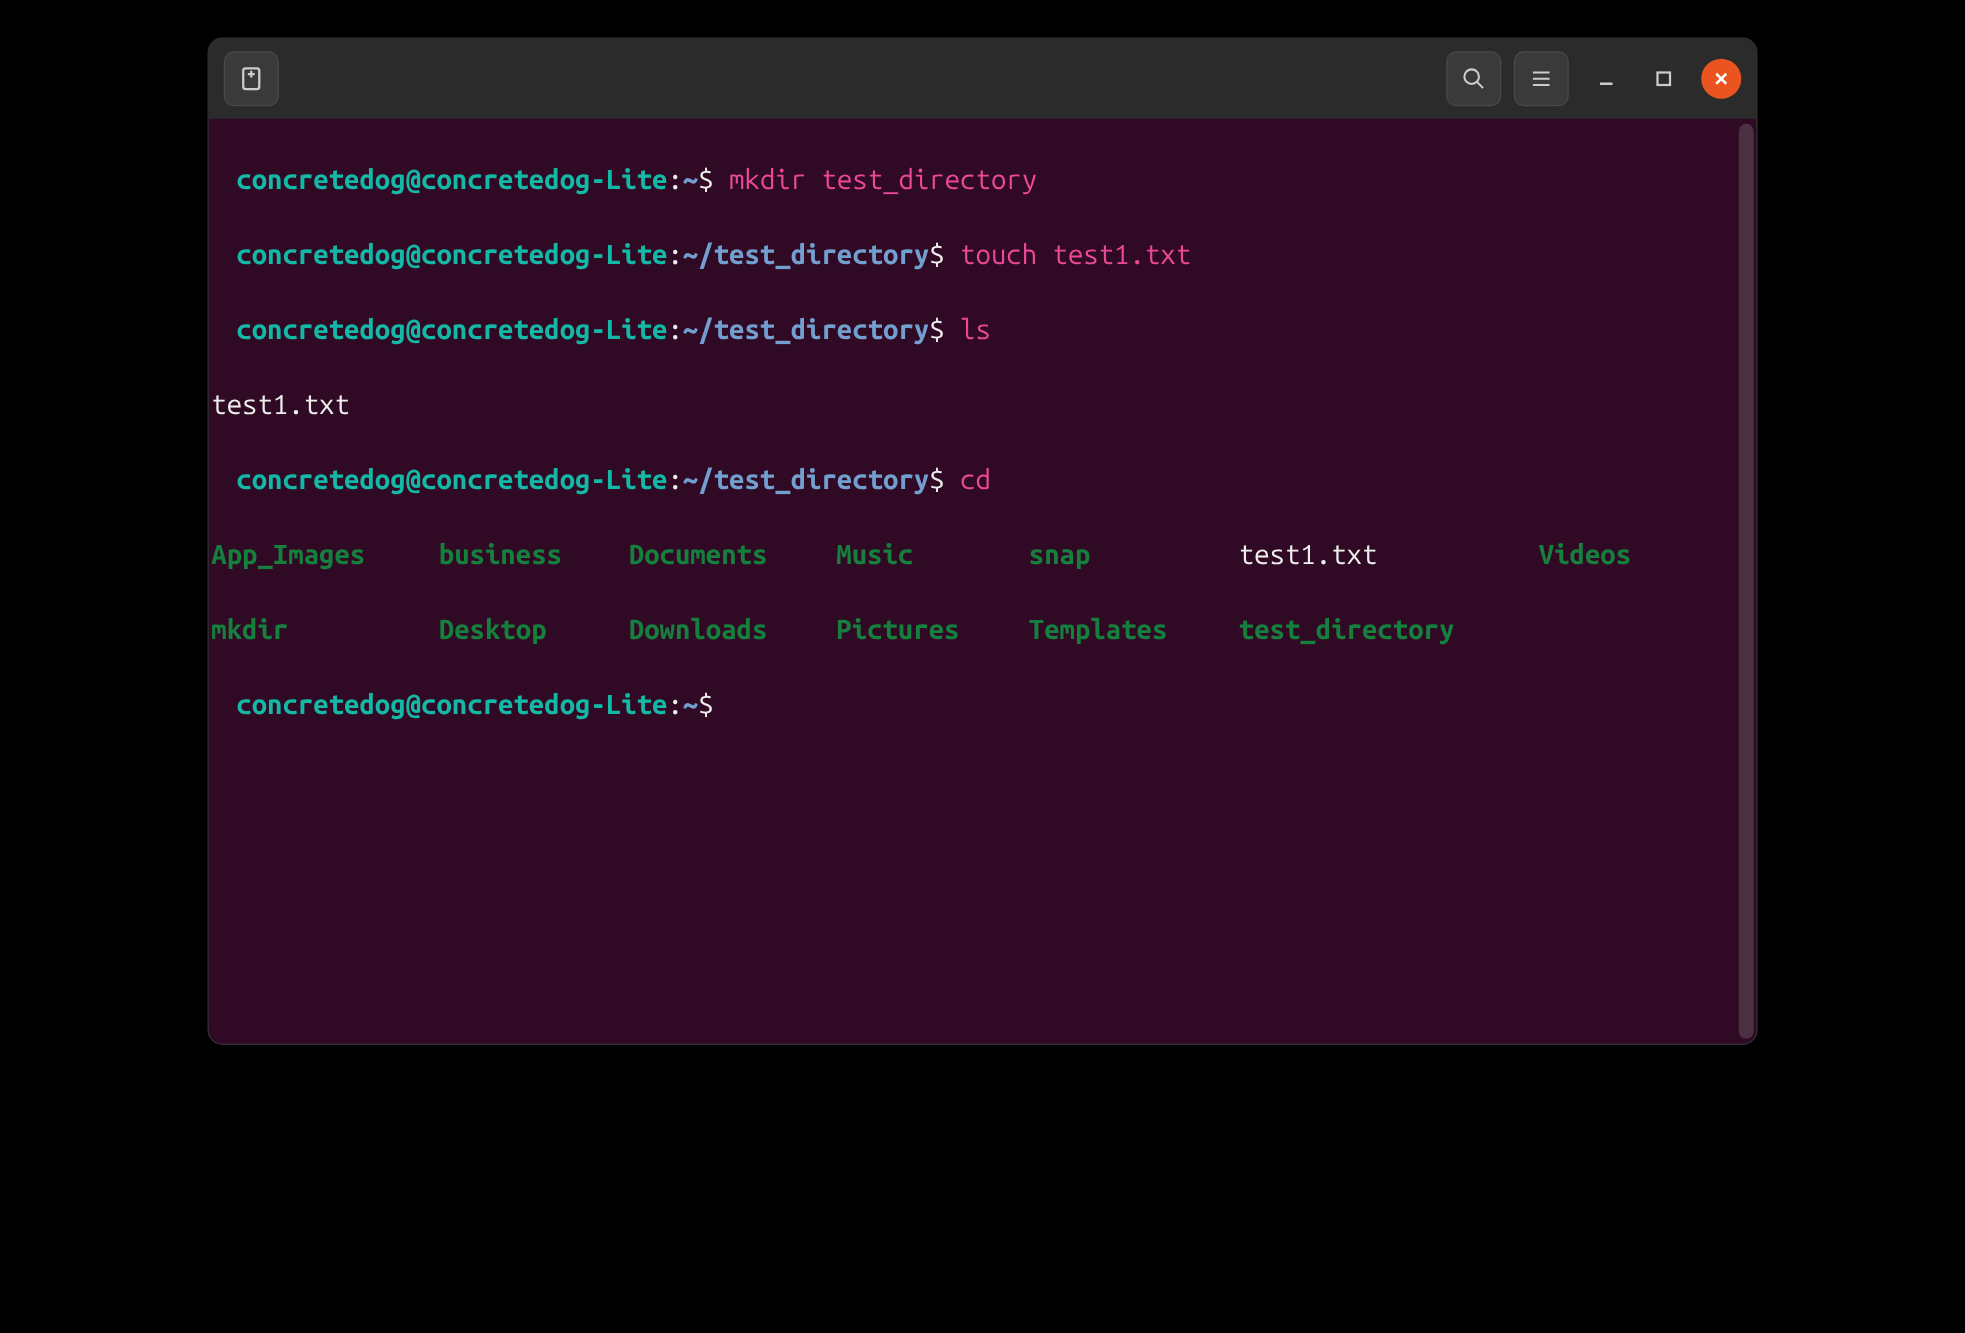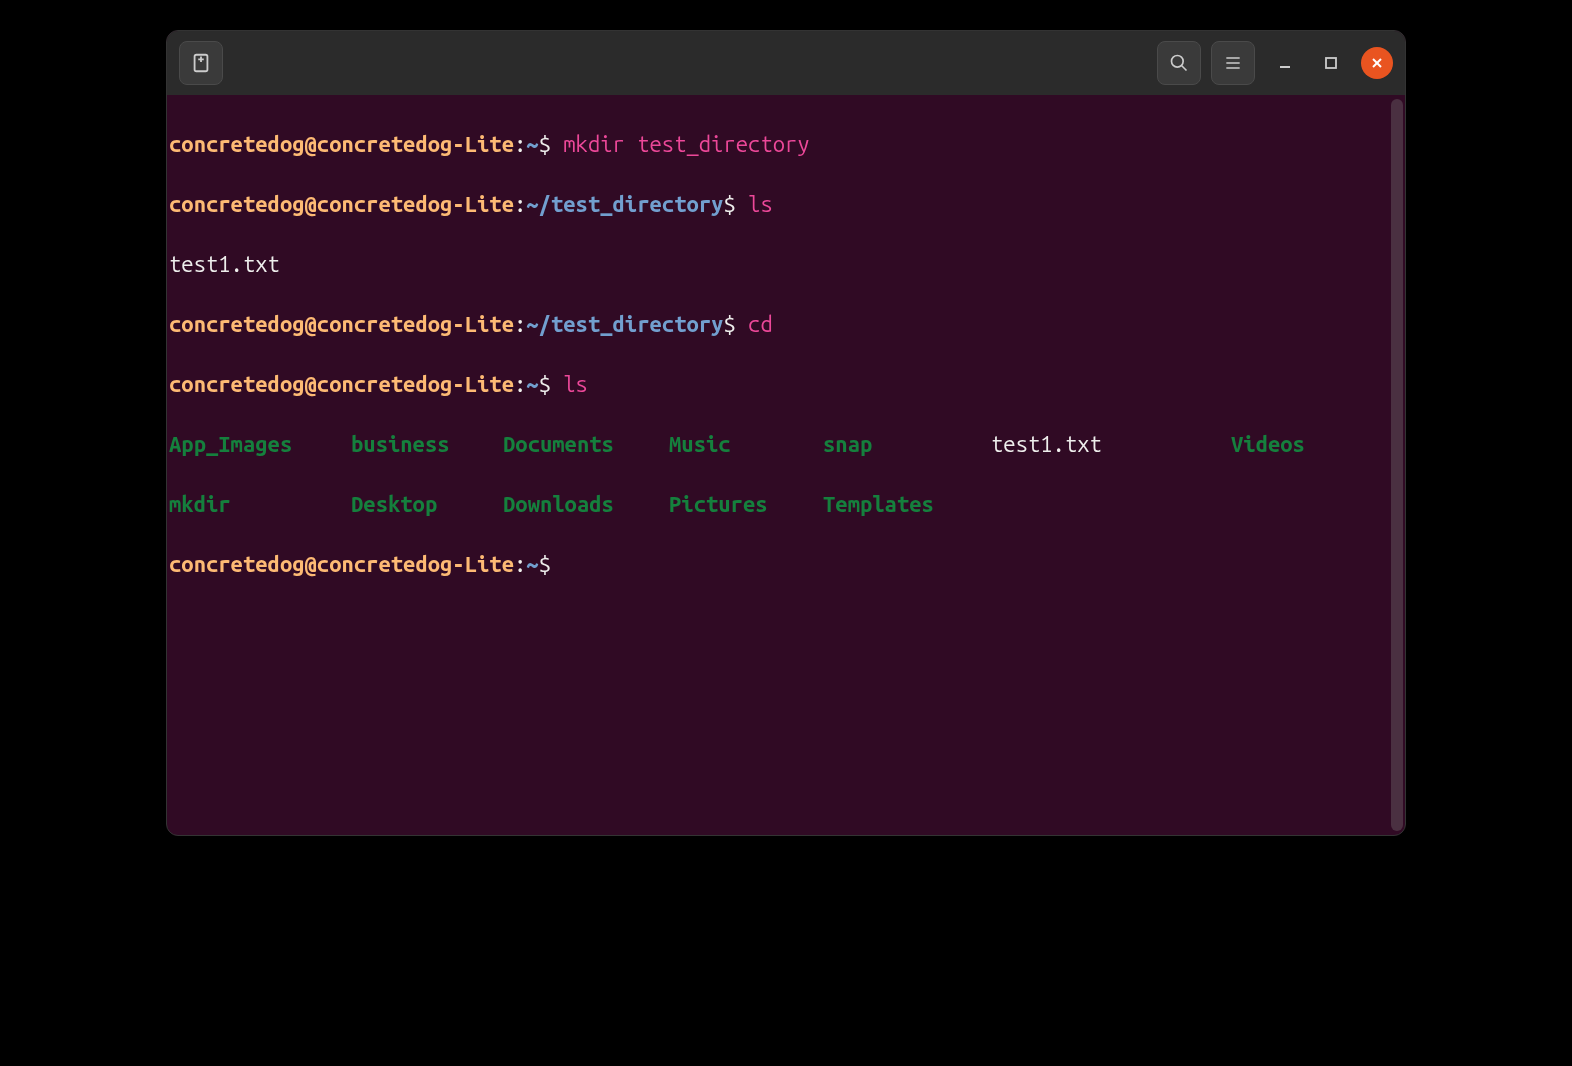--- a/index.html
+++ b/index.html
@@ -108,21 +108,21 @@
     }
     .scrollbar {
       width: 12px;
       background: #4a3041;
       border-radius: 6px;
       position: absolute;
       right: 2px;
       top: 4px;
       bottom: 4px;
     }
-    .user-host { color: #fdba74; font-weight: bold; }
+    .user-host { color: #14b8a6; font-weight: bold; margin-left: 20px; }
     .path { color: #729fcf; font-weight: bold; }
     .dollar { color: #eeeeec; }
     .cmd { color: #ec4899; }
     .output { color: #eeeeec; }
     .dir { color: #15803d; font-weight: bold; }
     .file { color: #eeeeec; }
     .line {
       display: block;
     }
     .ls-row {
@@ -180,23 +180,23 @@
           <line x1="3" y1="3" x2="11" y2="11"></line>
           <line x1="11" y1="3" x2="3" y2="11"></line>
         </svg>
       </div>
     </div>
   </div>
 
   <div class="terminal-body">
     <div class="terminal-content">
 <span class="line"><span class="user-host">concretedog@concretedog-Lite</span><span class="dollar">:</span><span class="path">~</span><span class="dollar">$</span><span class="cmd"> mkdir test_directory</span></span>
+<span class="line"><span class="user-host">concretedog@concretedog-Lite</span><span class="dollar">:</span><span class="path">~/test_directory</span><span class="dollar">$</span><span class="cmd"> touch test1.txt</span></span>
 <span class="line"><span class="user-host">concretedog@concretedog-Lite</span><span class="dollar">:</span><span class="path">~/test_directory</span><span class="dollar">$</span><span class="cmd"> ls</span></span>
 <span class="line output">test1.txt</span>
 <span class="line"><span class="user-host">concretedog@concretedog-Lite</span><span class="dollar">:</span><span class="path">~/test_directory</span><span class="dollar">$</span><span class="cmd"> cd</span></span>
-<span class="line"><span class="user-host">concretedog@concretedog-Lite</span><span class="dollar">:</span><span class="path">~</span><span class="dollar">$</span><span class="cmd"> ls</span></span>
 <div class="ls-row"><span class="ls-cell dir">App_Images</span><span class="ls-cell dir" style="width:152px">business</span><span class="ls-cell dir" style="width:166px">Documents</span><span class="ls-cell dir" style="width:154px">Music</span><span class="ls-cell dir" style="width:168px">snap</span><span class="ls-cell-wide file">test1.txt</span><span class="ls-cell dir">Videos</span></div>
-<div class="ls-row"><span class="ls-cell dir">mkdir</span><span class="ls-cell dir" style="width:152px">Desktop</span><span class="ls-cell dir" style="width:166px">Downloads</span><span class="ls-cell dir" style="width:154px">Pictures</span><span class="ls-cell dir" style="width:168px">Templates</span></div>
+<div class="ls-row"><span class="ls-cell dir">mkdir</span><span class="ls-cell dir" style="width:152px">Desktop</span><span class="ls-cell dir" style="width:166px">Downloads</span><span class="ls-cell dir" style="width:154px">Pictures</span><span class="ls-cell dir" style="width:168px">Templates</span><span class="ls-cell-wide dir">test_directory</span></div>
 <span class="line"><span class="user-host">concretedog@concretedog-Lite</span><span class="dollar">:</span><span class="path">~</span><span class="dollar">$</span><span class="cmd"> </span></span>
     </div>
     <div class="scrollbar"></div>
   </div>
 </div>
 
 </body></html>

